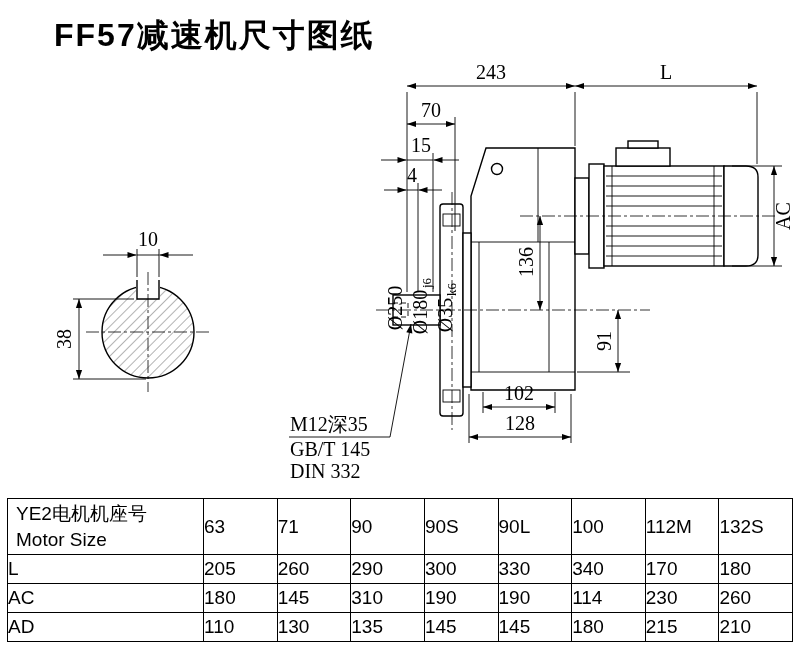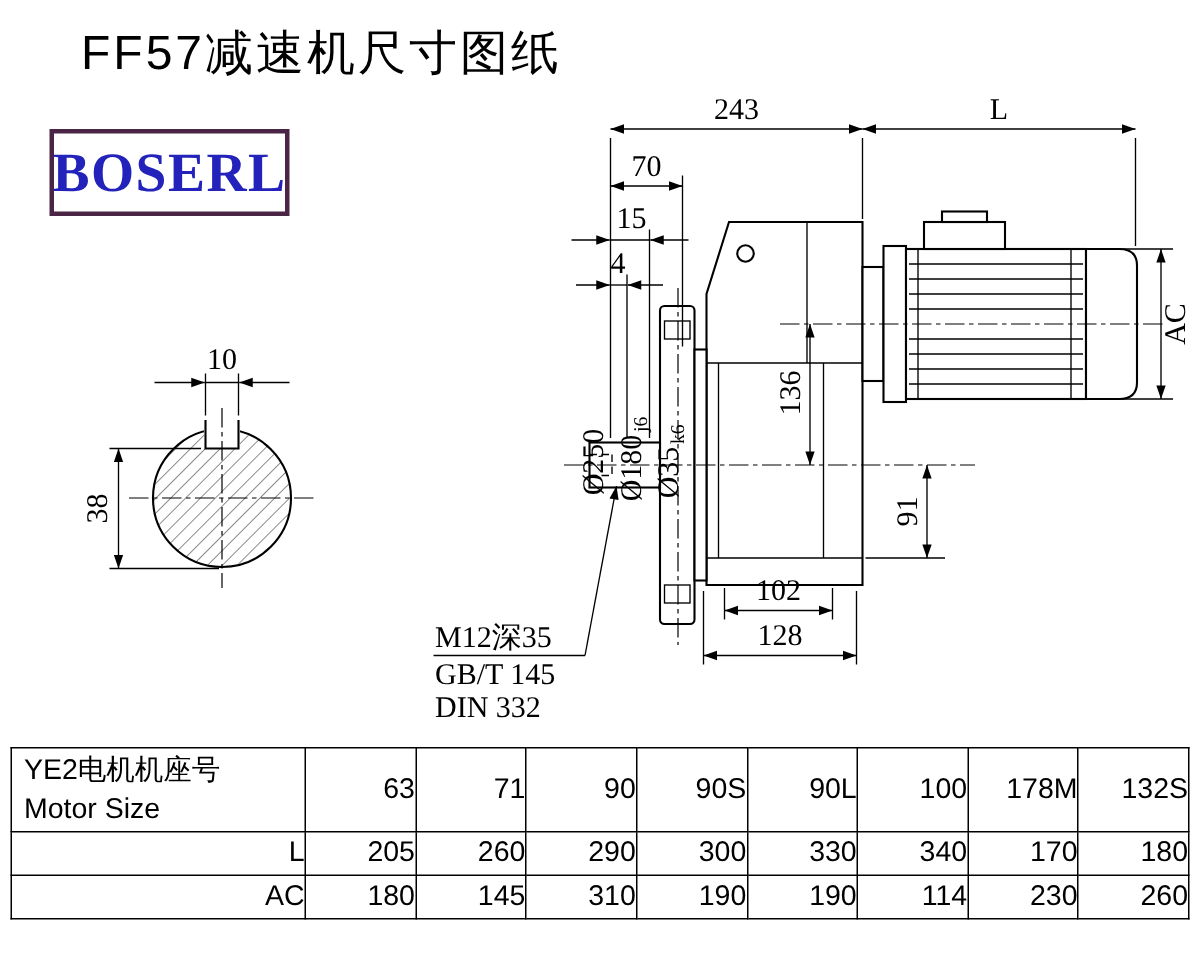--- a/index.html
+++ b/index.html
@@ -1,52 +1,49 @@
 <!DOCTYPE html>
 <html style="--logo_text: #2323bb; --logo_border: #4a2545; --line: #000000; --bg: #ffffff;"><head>
 <meta charset="utf-8">
 <style>
   html, body { margin:0; padding:0; }
   body { width:800px; height:646px; background:#fff; font-family:"Liberation Sans", sans-serif; }
   .sheet { position:relative; width:800px; height:646px; background:#fff; overflow:hidden; }
-  .title { position:absolute; left:54px; top:14px; font-size:32px; font-weight:normal; color:#000;
+  .title { position:absolute; left:54px; top:14px; font-size:32px; font-weight:bold; color:#000;
            letter-spacing:2px; white-space:nowrap; }
   .logo { position:absolute; left:33px; top:86px; width:154px; height:52px;
           border:3px solid var(--logo_border,#4a2545); display:flex; align-items:center;
           justify-content:center; background:#fff; }
   .logo span { font-family:"Liberation Serif", serif; font-size:37px; font-weight:bold;
                color:var(--logo_text,#2323bb); letter-spacing:1px; }
   svg.drawing { position:absolute; left:0; top:0; }
 
   .ol  { fill:none; stroke:#000; stroke-width:1.4px; }
   .olf { fill:#fff; stroke:#000; stroke-width:1.4px; }
   .thin{ fill:none; stroke:#000; stroke-width:0.9px; }
   .cl  { fill:none; stroke:#000; stroke-width:0.8px; stroke-dasharray:13 3 3 3; }
   .hid { fill:none; stroke:#000; stroke-width:0.9px; stroke-dasharray:5 3; }
   .dt  { font-family:"Liberation Serif", serif; font-size:20px; fill:#000; }
   .dts { font-family:"Liberation Serif", serif; font-size:13px; fill:#000; }
   .mid { text-anchor:middle; }
 
   table.size { position:absolute; left:7px; top:498px; width:786px; border-collapse:collapse;
                table-layout:fixed; background:#fff; }
-  table.size td { border:1.6px solid #000; text-align:right; font-size:19px; color:#000;
+  table.size td { border:1.6px solid #000; text-align:left; font-size:19px; color:#000;
                   height:28px; padding:0; overflow:hidden; }
   table.size tr.hdr td { height:55px; }
   table.size td.first { text-align:left; padding-left:8px; line-height:1.35; }
 </style>
 </head>
 <body>
 
 <div class="sheet">
 
   <div class="title">FF57减速机尺寸图纸</div>
 
-  <div class="logo">
-    <span>BOSERL</span>
-  </div>
 
   <svg class="drawing" width="800" height="498" viewBox="0 0 800 498">
     <defs>
       <marker id="ar" viewBox="0 0 10 10" refX="9.5" refY="5" markerWidth="10" markerHeight="10" markerUnits="userSpaceOnUse" orient="auto-start-reverse">
         <path d="M0.5,1.9 L9.5,5 L0.5,8.1 Z" fill="#000"></path>
       </marker>
       <pattern id="hatch" width="7" height="7" patternUnits="userSpaceOnUse" patternTransform="rotate(45)">
         <line x1="0" y1="0" x2="0" y2="7" stroke="#000" stroke-width="0.6"></line>
       </pattern>
     </defs>
@@ -186,21 +183,21 @@
         <td class="first">
           <div>YE2电机机座号</div>
           <div>Motor Size</div>
         </td>
         <td>63</td>
         <td>71</td>
         <td>90</td>
         <td>90S</td>
         <td>90L</td>
         <td>100</td>
-        <td>178M</td>
+        <td>112M</td>
         <td>132S</td>
       </tr>
       <tr>
         <td>L</td>
         <td>205</td>
         <td>260</td>
         <td>290</td>
         <td>300</td>
         <td>330</td>
         <td>340</td>
@@ -211,16 +208,27 @@
         <td>AC</td>
         <td>180</td>
         <td>145</td>
         <td>310</td>
         <td>190</td>
         <td>190</td>
         <td>114</td>
         <td>230</td>
         <td>260</td>
       </tr>
+      <tr>
+        <td>AD</td>
+        <td>110</td>
+        <td>130</td>
+        <td>135</td>
+        <td>145</td>
+        <td>145</td>
+        <td>180</td>
+        <td>215</td>
+        <td>210</td>
+      </tr>
     </tbody>
   </table>
 
 </div>
 
 </body></html>

